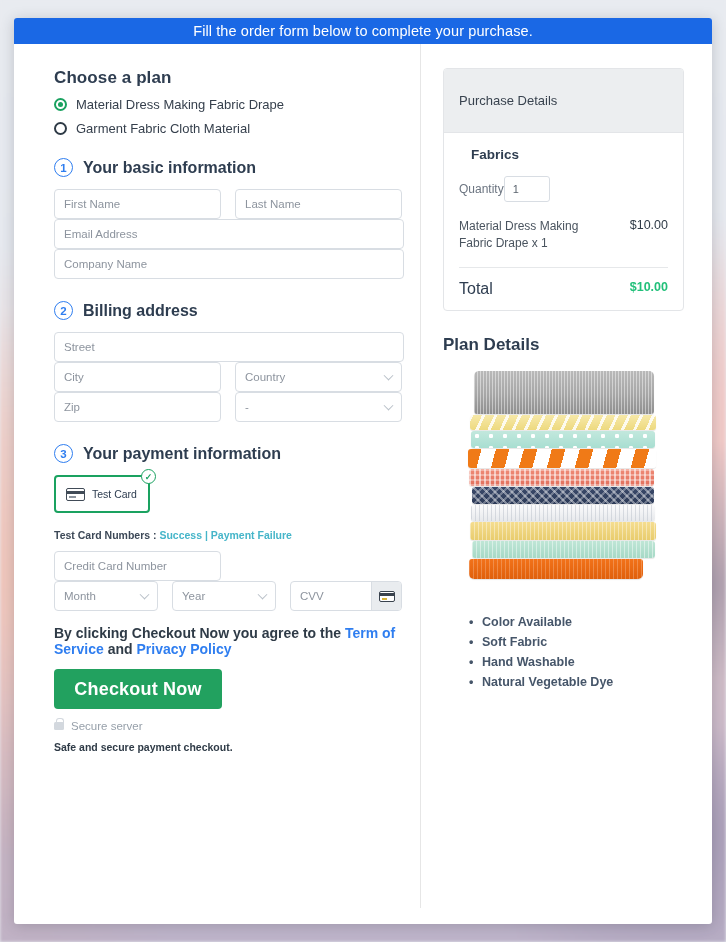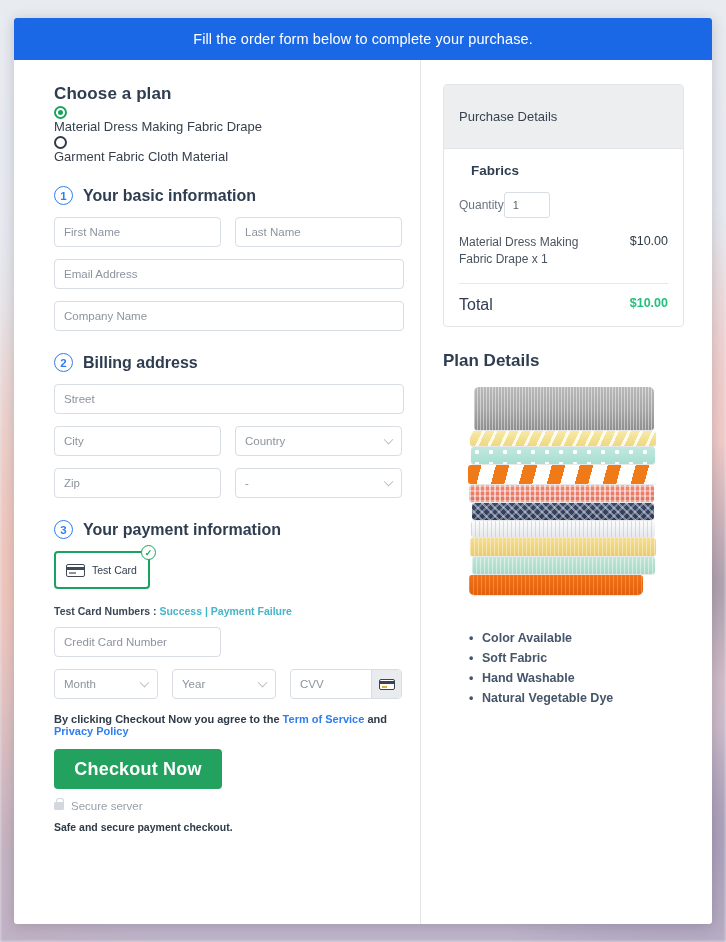--- a/index.html
+++ b/index.html
@@ -44,21 +44,21 @@
     top: 18px;
     width: 698px;
     height: 906px;
     background: #ffffff;
     border-radius: 3px;
     box-shadow: 0 2px 14px rgba(40,45,60,0.22);
     overflow: hidden;
   }
 
   #banner {
-    height: 42px;
+    height: 26px;
     background: #1a68e5;
     color: #ffffff;
     font-size: 14.5px;
     display: flex;
     align-items: center;
     justify-content: center;
     letter-spacing: .1px;
   }
 
   #body-cols {
@@ -79,24 +79,23 @@
   }
   h3.step-title {
     font-size: 16px;
     font-weight: bold;
     color: #2e3d50;
   }
 
   
   .radio-row {
     display: flex;
-    align-items: flex-start;
-    margin-top: 2px;
+    align-items: center;
+    margin-top: 9px;
     cursor: pointer;
-    flex-direction: column;
   }
   .radio {
     width: 13px; height: 13px;
     border-radius: 50%;
     border: 2px solid #2f3b47;
     margin-right: 9px;
     flex: none;
     position: relative;
   }
   .radio.on { border-color: #1aa260; }
@@ -124,21 +123,21 @@
     color: #2f7ef0;
     font-size: 11.5px;
     font-weight: bold;
     display: flex;
     align-items: center;
     justify-content: center;
     flex: none;
   }
 
   
-  .row { display: flex; gap: 14px; margin-bottom: 12px; }
+  .row { display: flex; gap: 14px; margin-bottom: 0; }
   .fld {
     height: 30px;
     border: 1px solid #d8dde3;
     border-radius: 4px;
     background: #fff;
     font-size: 11.5px;
     color: #8d949e;
     padding: 0 9px;
     display: flex;
     align-items: center;
@@ -243,21 +242,21 @@
     justify-content: center;
   }
   .cvv-wrap .btn .card-glyph {
     width: 16px; height: 11px;
     border-color: #3a434e;
   }
   .cvv-wrap .btn .card-glyph::before { background: #3a434e; top: 1px; height: 3px; }
   .cvv-wrap .btn .card-glyph::after  { background: #d9b43a; width: 5px; bottom: 1px; }
 
   .terms {
-    font-size: 11px;
+    font-size: 14px;
     font-weight: bold;
     color: #2f3b47;
     margin: 14px 0 12px;
   }
   .terms a { color: #2f7ef0; text-decoration: none; }
 
   #checkout {
     width: 168px; height: 40px;
     background: #22a15f;
     border: none;

